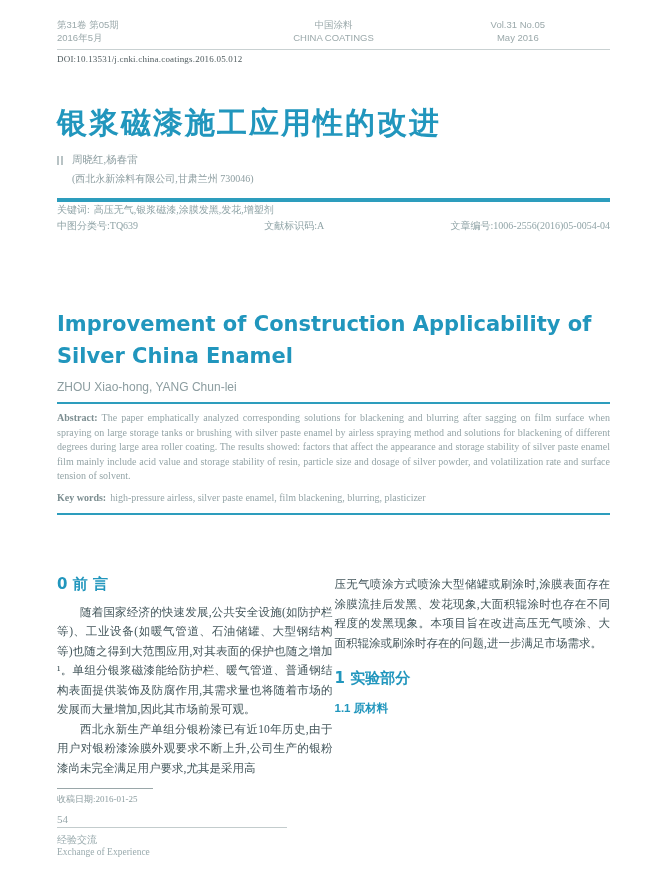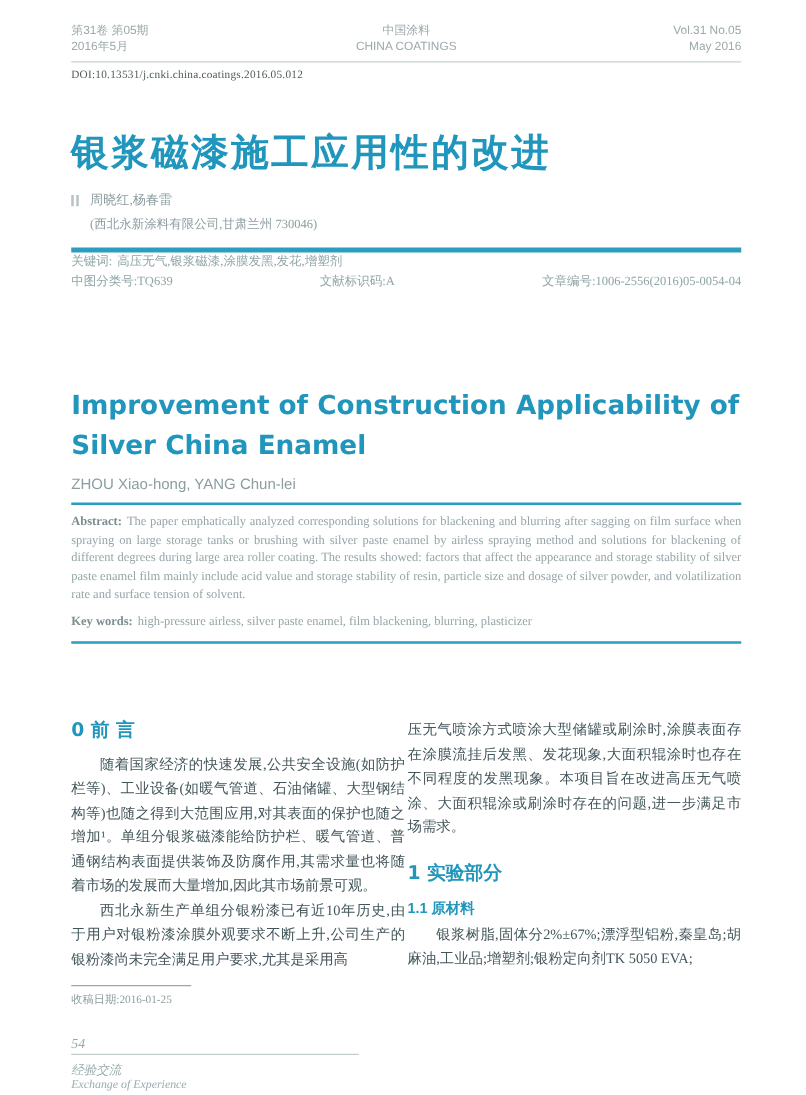--- a/index.html
+++ b/index.html
@@ -1,31 +1,31 @@
 <!DOCTYPE html>
 <html><head>
 <meta charset="utf-8">
 <style>
   html,body { margin:0; padding:0; background:#e8e8e8; }
   .page {
     width:645px; height:876px; margin:0 auto; background:#ffffff;
     position:relative; overflow:hidden;
     font-family:"Liberation Serif", serif; color:#48595e;
   }
-  .content { padding:18px 52px 0 57px; }
+  .content { padding:18px 35px 0 57px; }
 
   
   .journal-header {
     display:flex; font-family:"Liberation Sans", sans-serif;
     font-size:9.5px; line-height:13px; color:#9ba9ab;
     padding-bottom:5px; border-bottom:1px solid #c9d1d2;
   }
   .jh-left { flex:1; text-align:left; }
   .jh-center { flex:1; text-align:center; }
-  .jh-right { flex:1; text-align:right; }
+  .jh-right { flex:1; text-align:center; }
 
   .doi { margin-top:4px; font-size:9px; color:#4f5b5e; letter-spacing:0.2px; }
 
   
   .title-zh {
     margin:42px 0 0; font-family:"DejaVu Sans", sans-serif; font-weight:bold;
     font-size:30px; line-height:1.1; color:#2196bd; letter-spacing:2px;
   }
   .authors-zh-row {
     margin-top:14px; font-size:10.5px; color:#8c9da0;
@@ -77,21 +77,21 @@
     font-family:Liberation Sans, sans-serif; font-weight:bold;
     color:#2196bd; font-size:11.5px; margin:12px 0 4px; line-height:1.3;
   }
   .sec-heading.mt { margin-top:16px; }
 
   
   .fn-sep { width:96px; border-top:1px solid #9aa7a9; margin-top:10px; }
   .fn-date { font-size:9px; line-height:13px; color:#8c9da0; margin-top:4px; text-indent:0; text-align:left; }
 
   
-  .footer { position:absolute; left:57px; bottom:3px;font-style:italic; }
+  .footer { position:absolute; left:57px; bottom:19px; }
   .page-number { font-size:11px; color:#98a8ab; }
   .footer-line { width:230px; border-top:1px solid #c3cccd; margin-top:2px; }
   .footer-zh { margin-top:5px; font-size:10px; color:#9aabae; }
   .footer-en { font-size:9.5px; color:#9aabae; }
 </style>
 </head>
 <body>
 
 <div class="page">
   <div class="content">
@@ -154,21 +154,20 @@
         <h3 class="sec-heading">0 前 言</h3>
         <p>随着国家经济的快速发展,公共安全设施(如防护栏等)、工业设备(如暖气管道、石油储罐、大型钢结构等)也随之得到大范围应用,对其表面的保护也随之增加¹。单组分银浆磁漆能给防护栏、暖气管道、普通钢结构表面提供装饰及防腐作用,其需求量也将随着市场的发展而大量增加,因此其市场前景可观。</p>
         <p>西北永新生产单组分银粉漆已有近10年历史,由于用户对银粉漆涂膜外观要求不断上升,公司生产的银粉漆尚未完全满足用户要求,尤其是采用高</p>
         <div class="fn-sep"></div>
         <div class="fn-date">收稿日期:2016-01-25</div>
       </div>
       <div class="col">
         <p class="noindent">压无气喷涂方式喷涂大型储罐或刷涂时,涂膜表面存在涂膜流挂后发黑、发花现象,大面积辊涂时也存在不同程度的发黑现象。本项目旨在改进高压无气喷涂、大面积辊涂或刷涂时存在的问题,进一步满足市场需求。</p>
         <h3 class="sec-heading mt">1 实验部分</h3>
         <h4 class="subsec-heading">1.1 原材料</h4>
-        <p>银浆树脂,固体分2%±67%;漂浮型铝粉,秦皇岛;胡麻油,工业品;增塑剂;银粉定向剂TK 5050 EVA;</p>
       </div>
     </div>
 
   </div>
 
   <div class="footer">
     <div class="page-number">54</div>
     <div class="footer-line"></div>
     <div class="footer-zh">经验交流</div>
     <div class="footer-en">Exchange of Experience</div>

